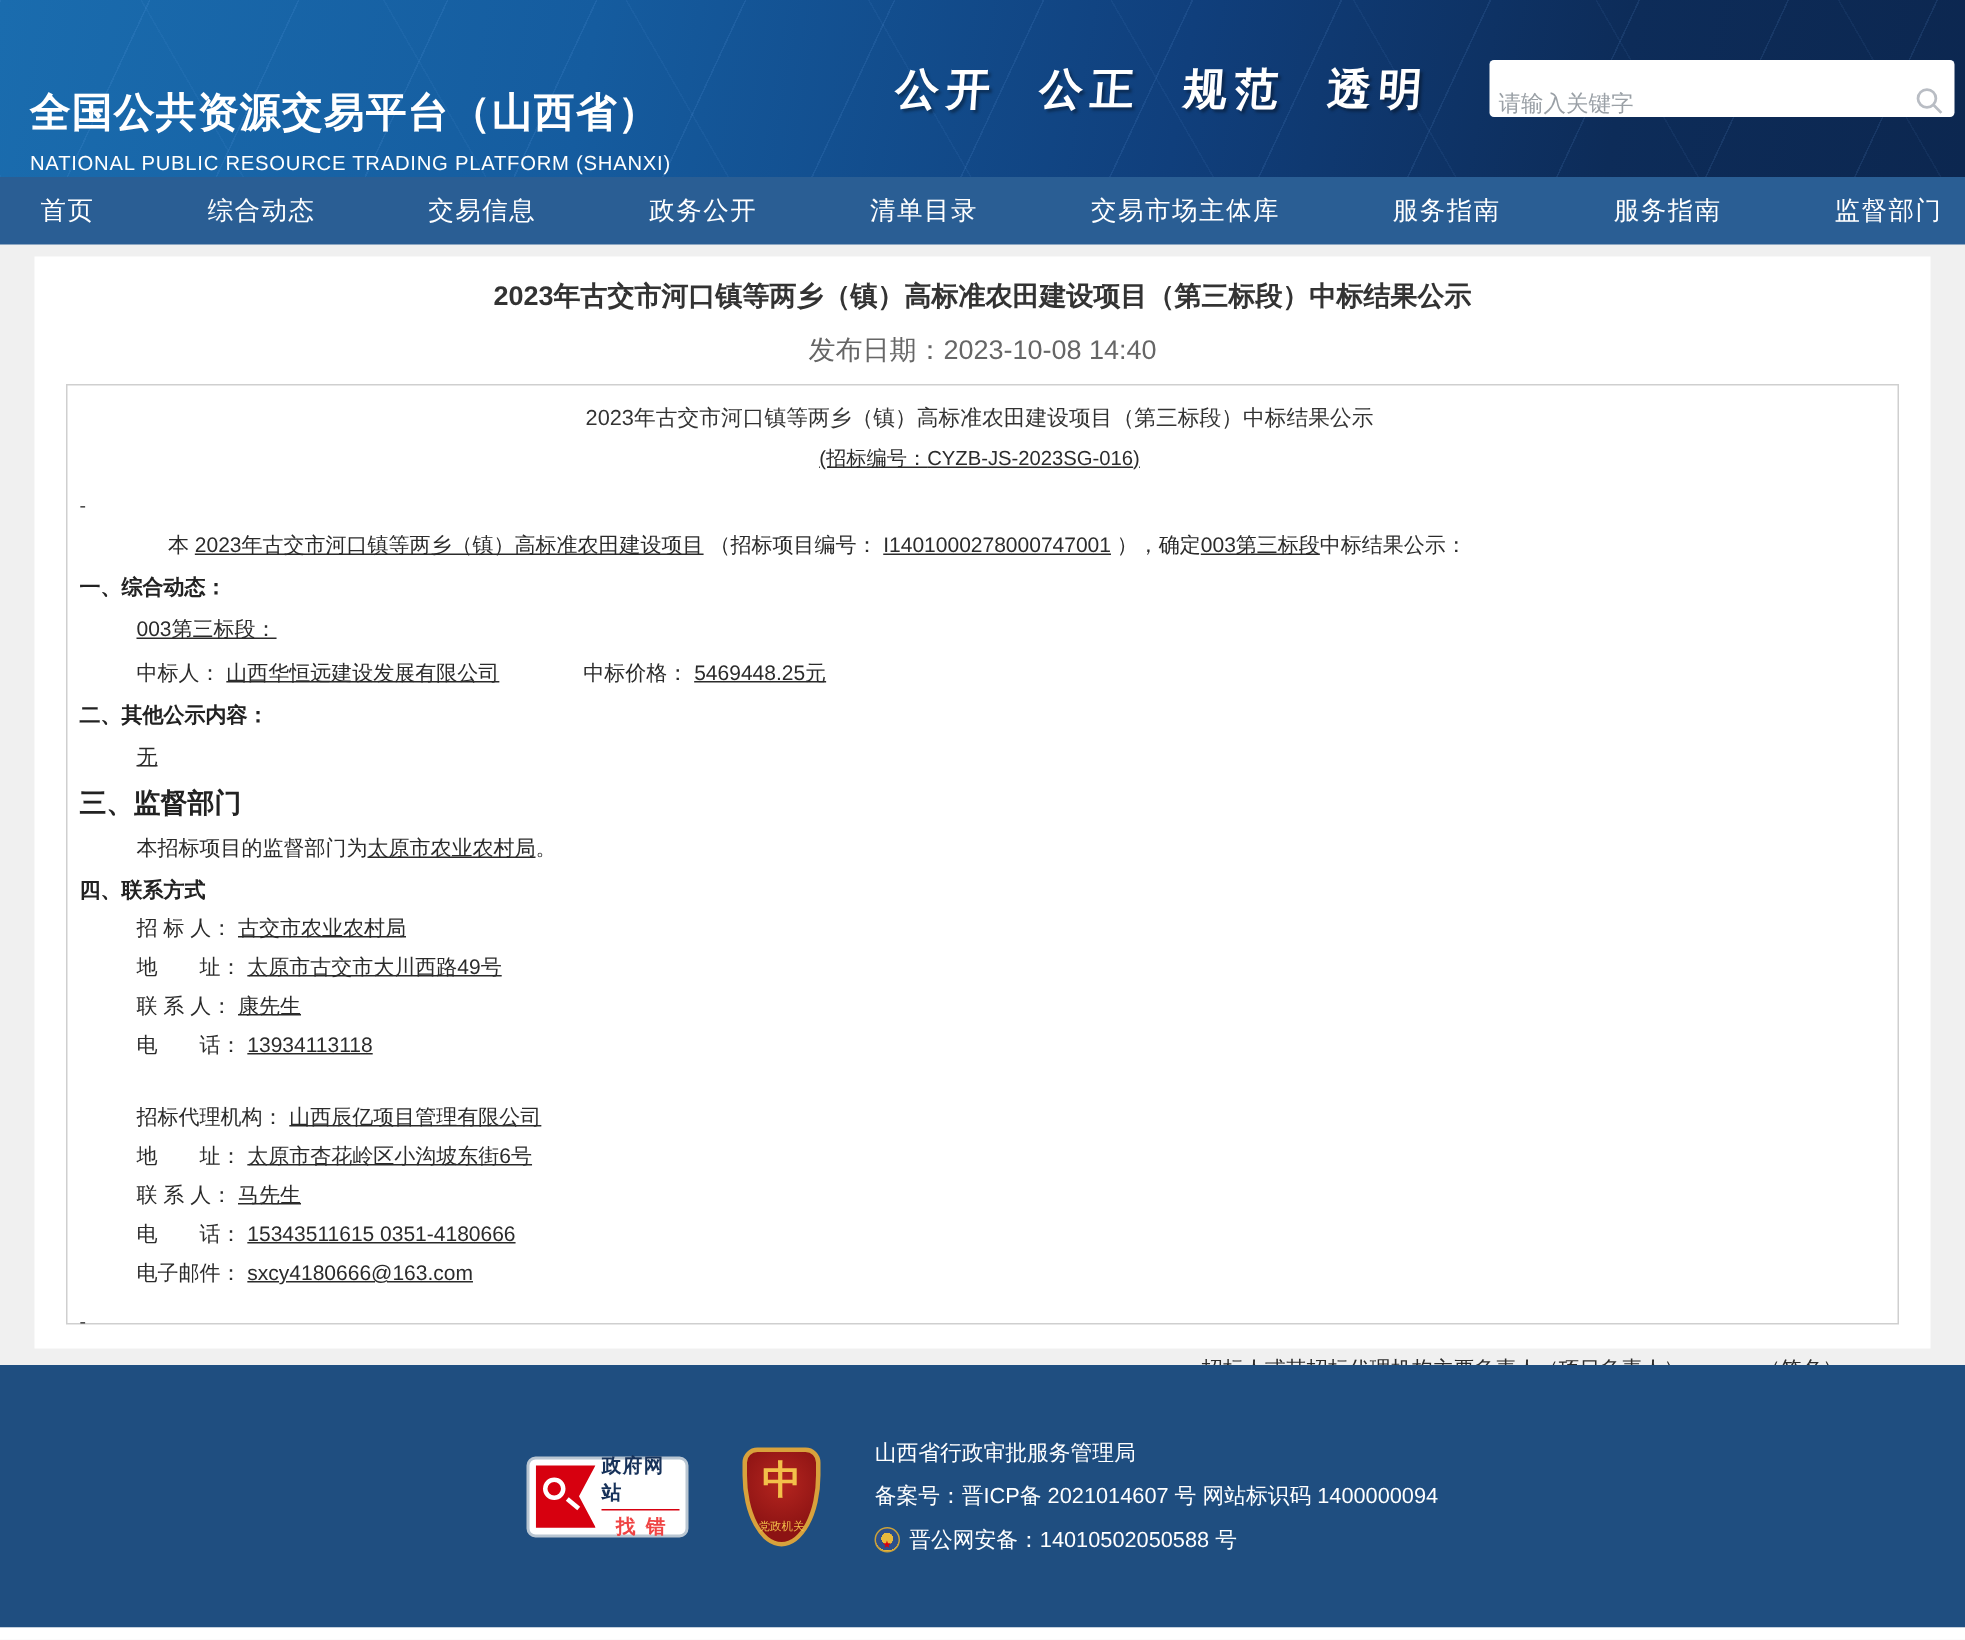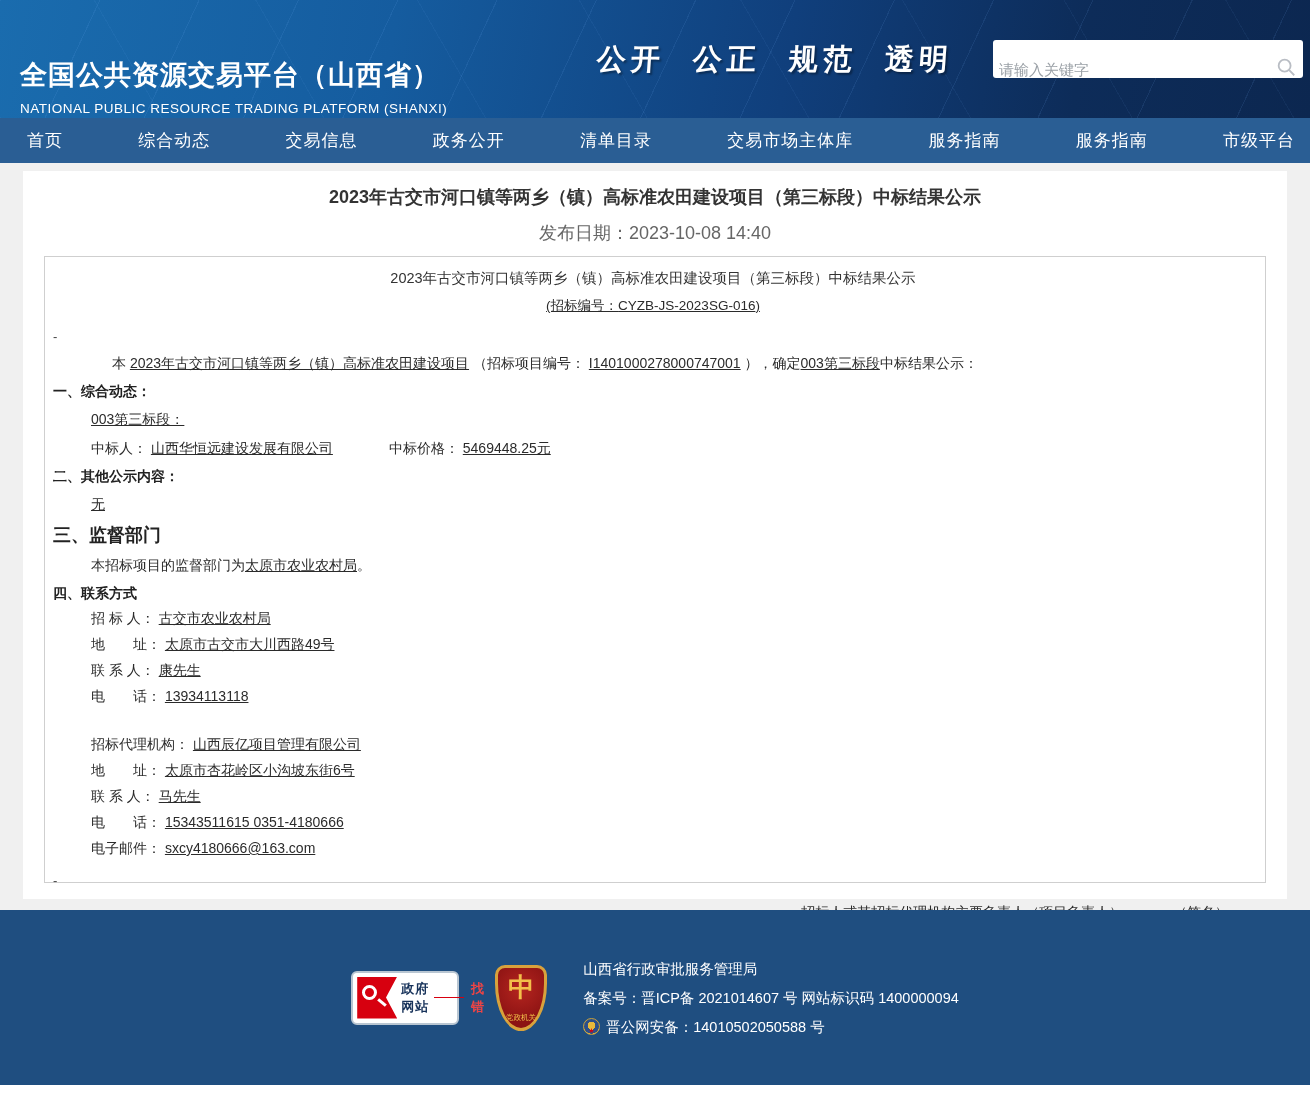--- a/index.html
+++ b/index.html
@@ -91,21 +91,21 @@
     position:relative; flex:0 0 auto;
   }
   .flag .lens {
     position:absolute; left:5px; top:8px; width:15px; height:15px;
     border:3px solid #fff; border-radius:50%;
   }
   .flag .handle {
     position:absolute; left:20px; top:24px; width:10px; height:3px; background:#fff;
     transform:rotate(40deg);
   }
-  .badge-find-text { display:flex; align-items:center; flex:1; }
+  .badge-find-text { display:flex; flex-direction:column; align-items:center; flex:1; }
   .bft-1 { font-size:13px; font-weight:bold; color:#17325a; letter-spacing:1px; }
   .bft-hr { width:52px; border-top:1px solid #d7000f; margin:2px 0; }
   .bft-2 { font-size:13px; font-weight:bold; color:#ef4444; letter-spacing:7px; padding-left:7px; }
   .badge-shield {
     width:52px; height:66px; cursor:pointer;
     background:radial-gradient(circle at 50% 35%, #b5251f 0%, #8c1313 70%);
     border:3px solid #d8a23c;
     border-radius:10px 10px 50% 50% / 10px 10px 72% 72%;
     display:flex; flex-direction:column; align-items:center; justify-content:flex-end;
     position:relative;
@@ -156,21 +156,21 @@
 
   <div class="nav">
     <a>首页</a>
     <a>综合动态</a>
     <a>交易信息</a>
     <a>政务公开</a>
     <a>清单目录</a>
     <a>交易市场主体库</a>
     <a>服务指南</a>
     <a>服务指南</a>
-    <a>市级平台</a>
+    <a>监督部门</a>
   </div>
 
   <div class="card">
     <div class="page-title">2023年古交市河口镇等两乡（镇）高标准农田建设项目（第三标段）中标结果公示</div>
     <div class="pub-date">发布日期：2023-10-08 14:40</div>
 
     <div class="doc-box">
       <div class="doc-title">2023年古交市河口镇等两乡（镇）高标准农田建设项目（第三标段）中标结果公示</div>
       <div class="doc-tender"><span>(招标编号：</span><span>CYZB-JS-2023SG-016</span><span>)</span></div>
 

